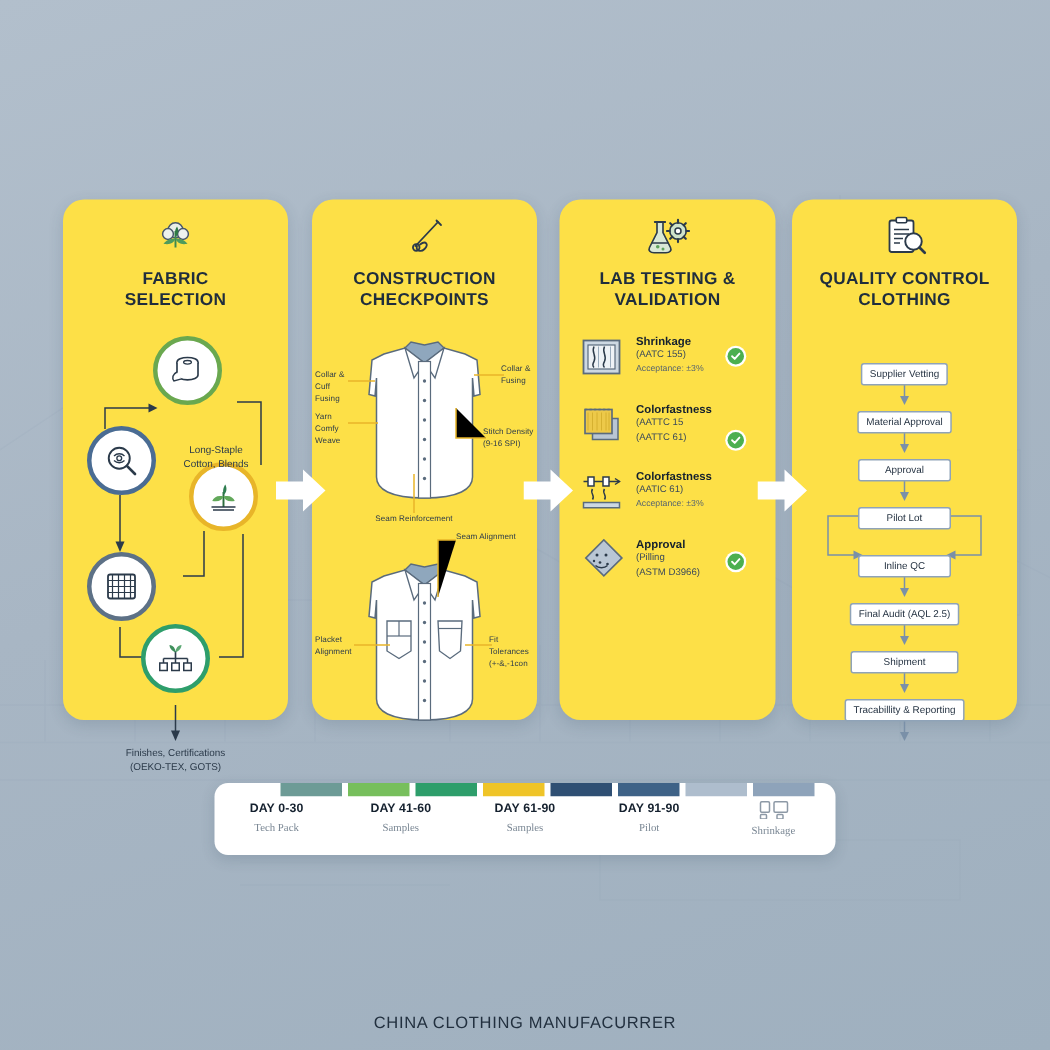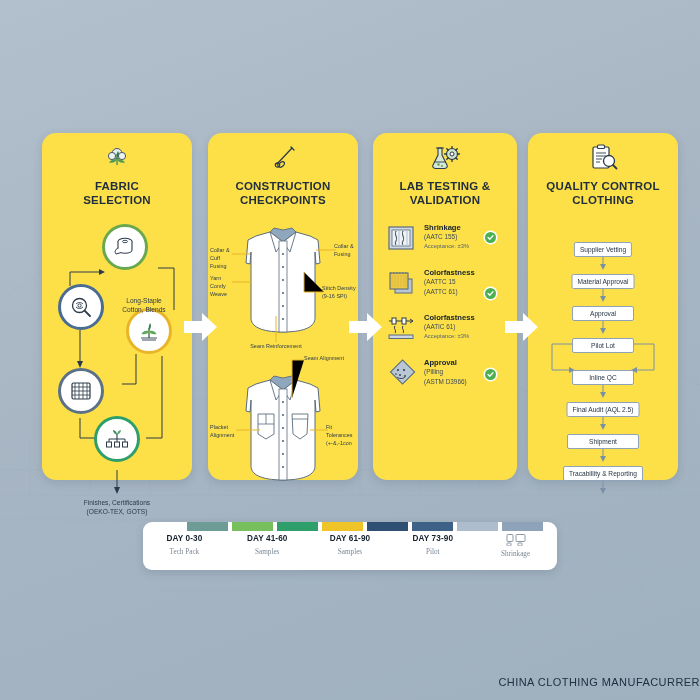--- a/index.html
+++ b/index.html
@@ -121,21 +121,21 @@
   .tl-bars .seg { height: 9px; }
   .tl-stages { position: absolute; top: 12px; left: 0; width: 100%; display: flex; }
   .tl-stage { flex: 1; text-align: center; }
   .tl-day { font-size: 8.2px; font-weight: bold; color: #14202e; letter-spacing: .1px; }
   .tl-ph  { font-size: 7.2px; color: #7a8794; margin-top: 5px; font-family: Liberation Serif, serif; }
   .tl-stage.prod .tl-icon { height: 11px; display:flex; align-items:center; justify-content:center; }
 
   .footer {
     position: absolute;
     left: 0; top: 676px; width: 100%;
-    text-align: right;
+    text-align: center;
     font-size: 11px;
     letter-spacing: .45px;
     color: #22303f;
   }
 </style>
 </head>
 <body>
 
 <svg class="bg-art" viewBox="0 0 700 700" preserveAspectRatio="none">
   <g stroke="#93a4b5" stroke-width="1" fill="none" opacity=".55">
@@ -572,21 +572,21 @@
       </div>
       <div class="tl-stage">
         <div class="tl-day">DAY 41-60</div>
         <div class="tl-ph">Samples</div>
       </div>
       <div class="tl-stage">
         <div class="tl-day">DAY 61-90</div>
         <div class="tl-ph">Samples</div>
       </div>
       <div class="tl-stage">
-        <div class="tl-day">DAY 73-90</div>
+        <div class="tl-day">DAY 91-90</div>
         <div class="tl-ph">Pilot</div>
       </div>
       <div class="tl-stage prod">
         <div class="tl-icon">
           <svg width="20" height="12" viewBox="0 0 20 12">
             <rect x="1" y="0.5" width="6" height="7" rx=".8" fill="none" stroke="#8d99a6" stroke-width="1"></rect>
             <rect x="10" y="0.5" width="9" height="7" rx=".8" fill="none" stroke="#8d99a6" stroke-width="1"></rect>
             <rect x="1" y="9" width="4" height="3" rx=".6" fill="none" stroke="#8d99a6" stroke-width="1"></rect>
             <rect x="12" y="9" width="4" height="3" rx=".6" fill="none" stroke="#8d99a6" stroke-width="1"></rect>
           </svg>

